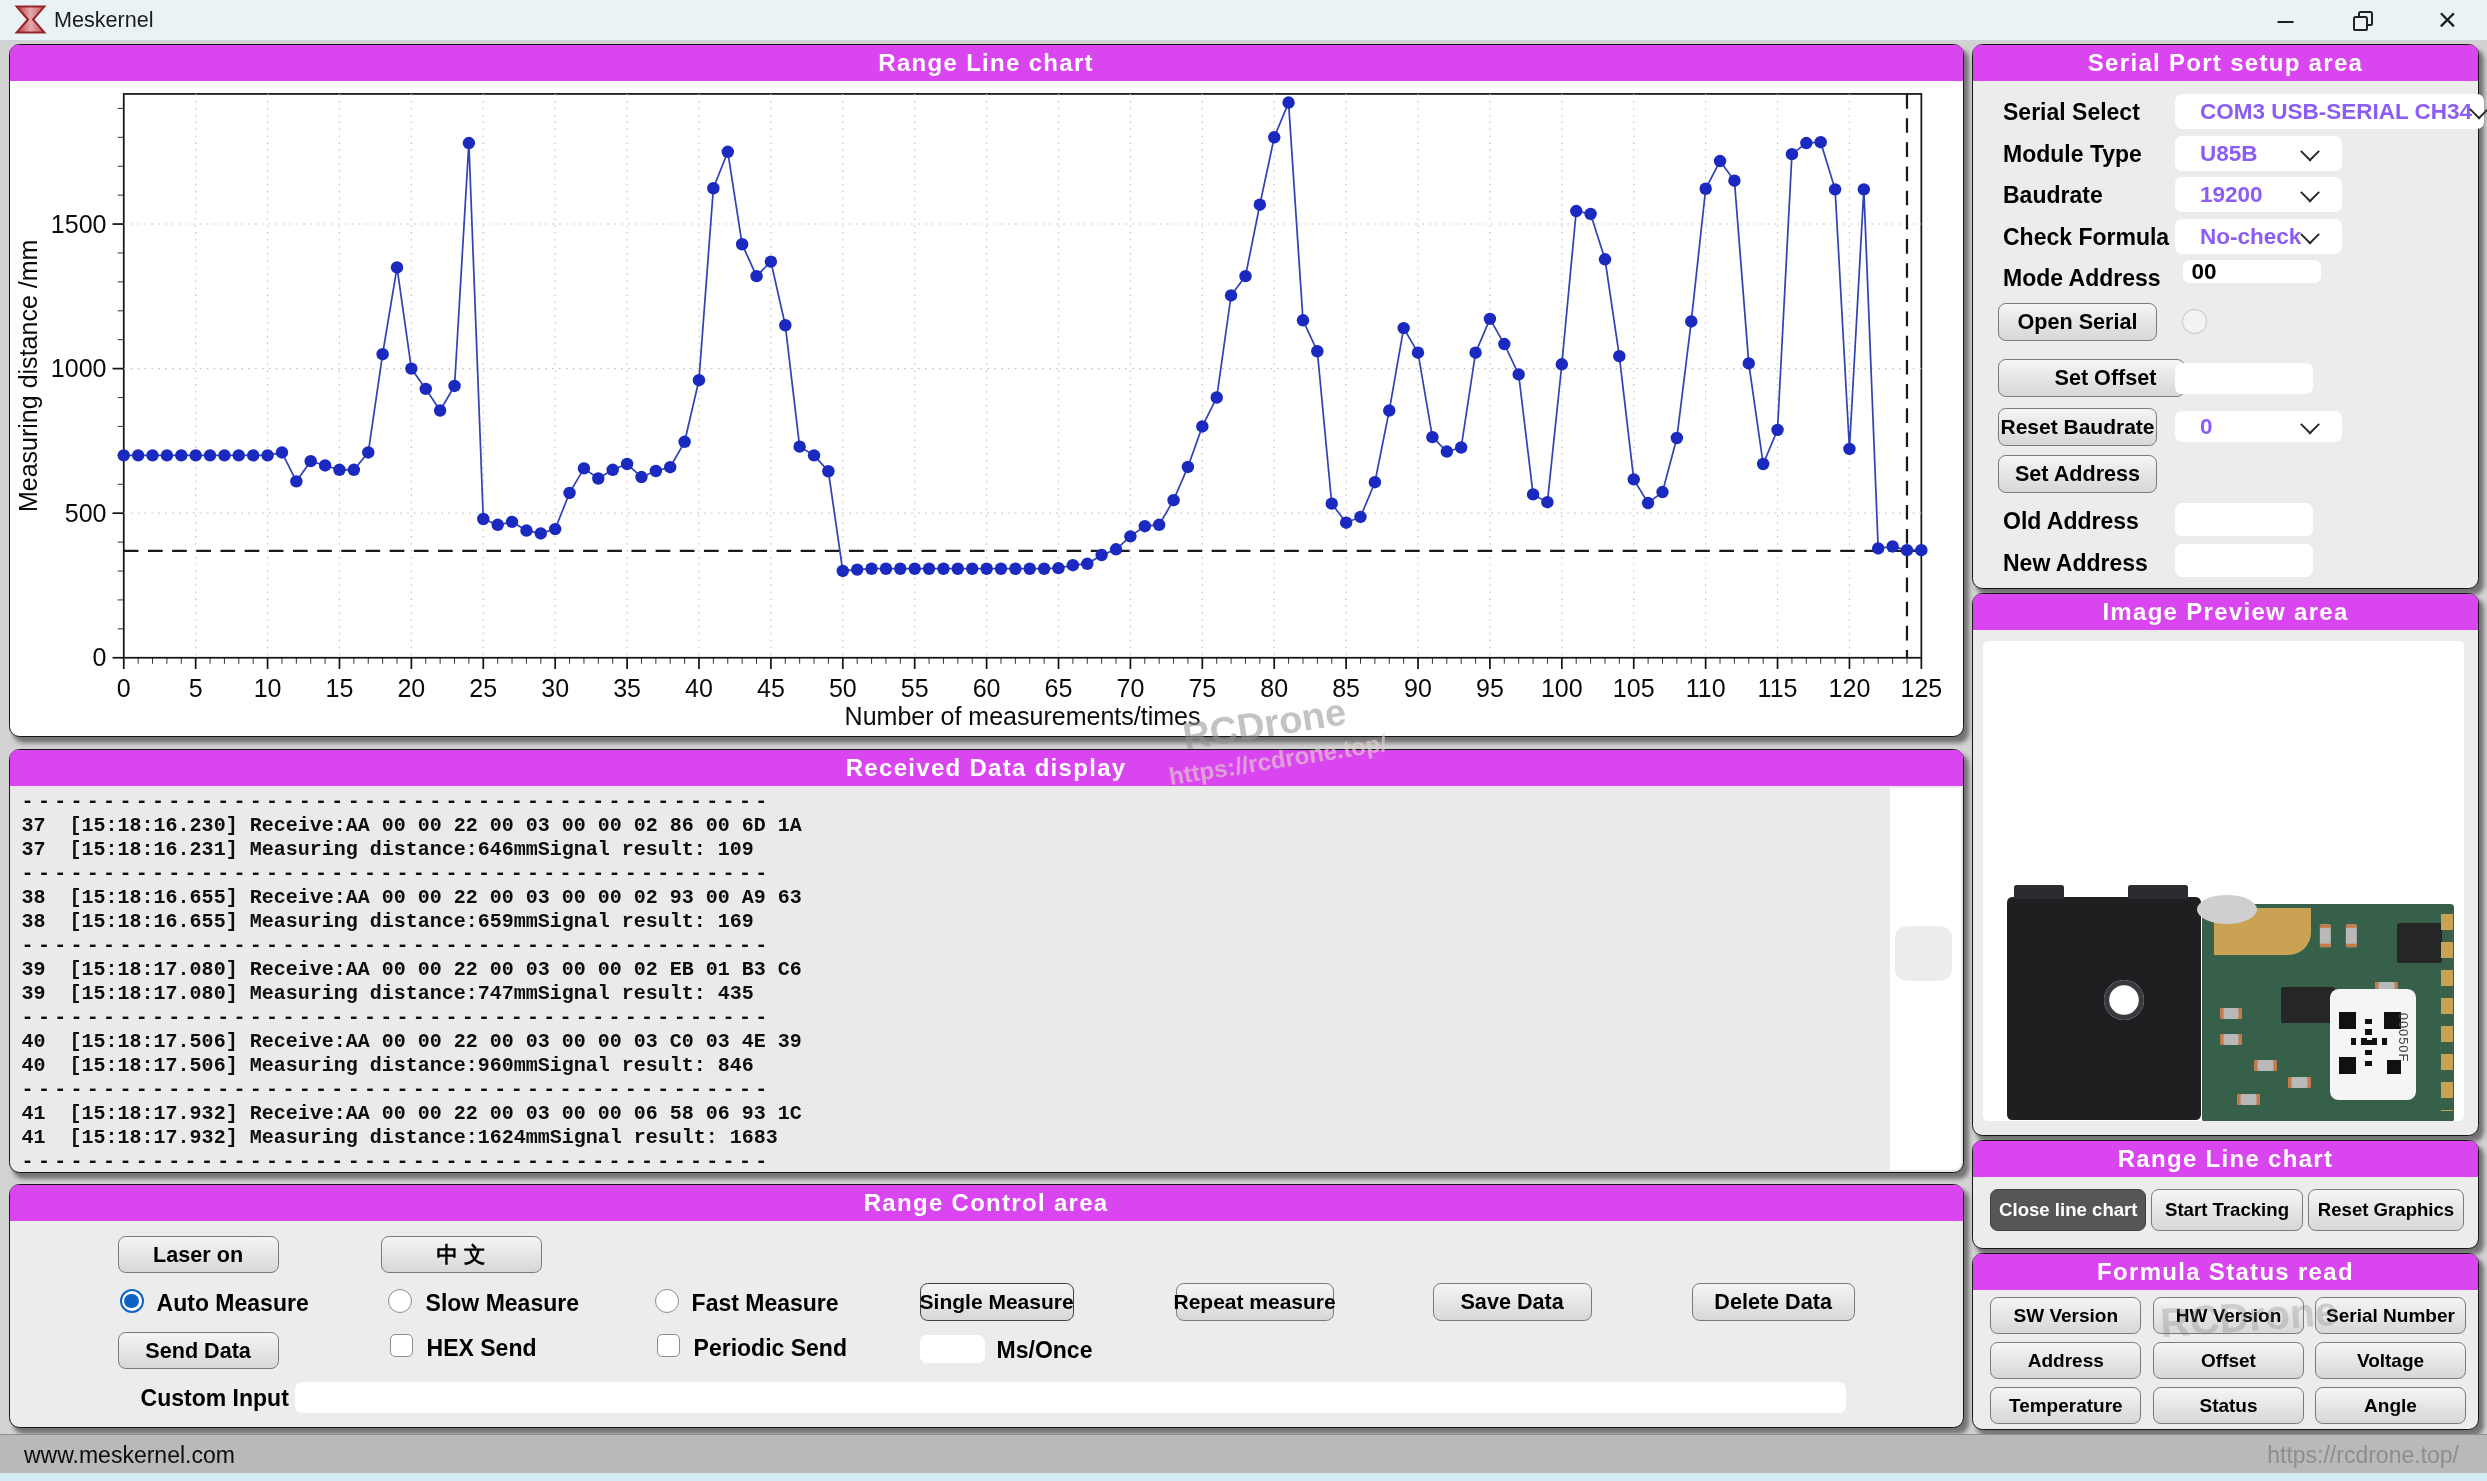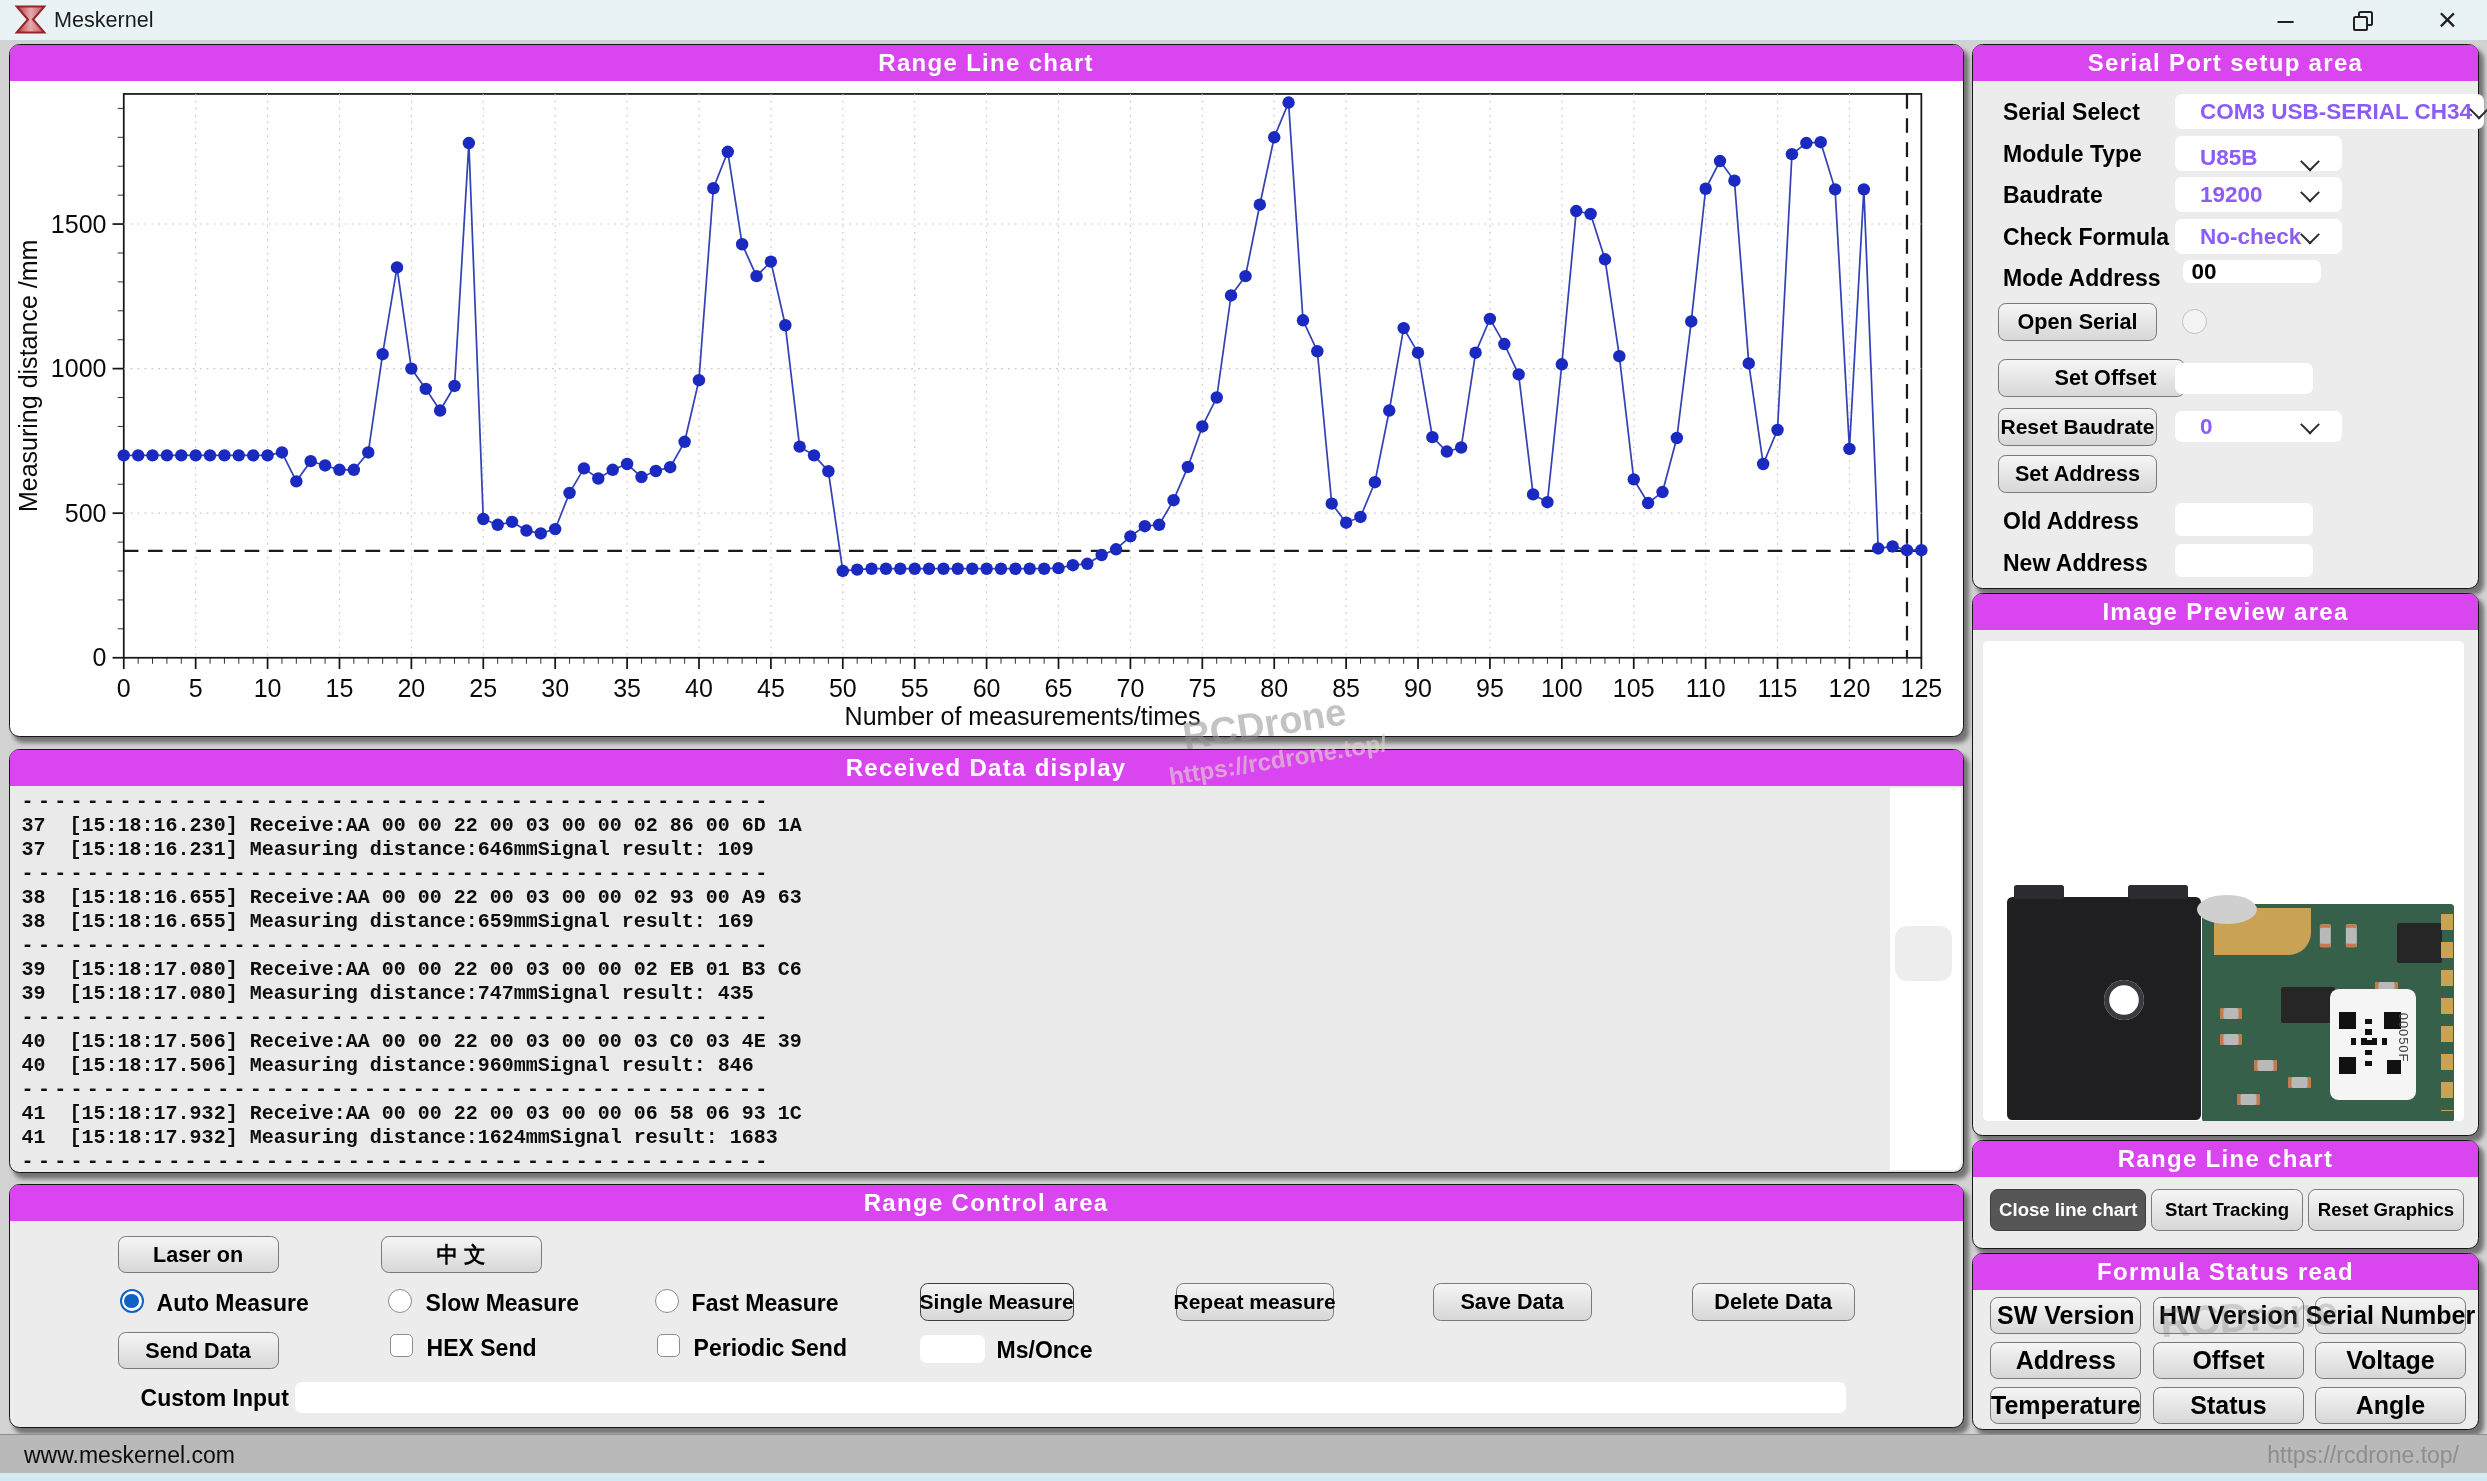--- a/index.html
+++ b/index.html
@@ -81,21 +81,21 @@
       linear-gradient(#111,#111) 0 0/17.3px 17.3px no-repeat,
       linear-gradient(#111,#111) 45px 0/17.3px 17.3px no-repeat,
       linear-gradient(#111,#111) 0 45px/17.3px 17.3px no-repeat,
       repeating-linear-gradient(90deg,#111 0 5.2px,transparent 5.2px 10.4px) 12px 26px/38px 7px no-repeat,
       repeating-linear-gradient(#111 0 5.2px,transparent 5.2px 10.4px) 26px 7px/7px 48px no-repeat,
       linear-gradient(#111,#111) 48px 48px/14px 14px no-repeat;}
   .qr-txt{position:absolute;right:-12px;top:41px;font-size:13px;color:#444;transform:rotate(90deg);letter-spacing:0.9px;}
 
   
   #chart-btns .btn{top:48px;height:40px;font-size:18.6px;}
-  #status-grid .btn{height:35px;width:149px;font-size:25px;}
+  #status-grid .btn{height:35px;width:149px;font-size:19px;}
 
   
   #statusbar{position:absolute;left:0;top:1434px;width:2487px;height:39px;background:#b9b9b9;border-top:0.9px solid #8f8f8f;}
   #statusbar .left{position:absolute;left:24px;top:7px;font-size:23px;color:#0d0d0d;}
   #statusbar .right{position:absolute;right:28px;top:7px;font-size:23px;color:#8e8e8e;}
   #bluestrip{position:absolute;left:0;top:1473px;width:2487px;height:8.6px;background:#d3ecf3;}
 
   
   .wm{position:absolute;z-index:60;pointer-events:none;white-space:nowrap;font-weight:700;}
   #wm1{left:1182px;top:703px;font-size:38px;color:rgba(145,145,145,.55);transform:rotate(-9deg);}
@@ -520,21 +520,21 @@
         <span>Serial Port setup area</span>
       </div>
 
     <span class="lbl" style="top:54px;left:30px;">Serial Select</span>
     <div class="sel" style="top:49px;left:202px;width:259px;height:35px;">
       <span>COM3 USB-SERIAL CH34</span>
         <i class="chv"></i>
     </div>
 
     <span class="lbl" style="top:96px;left:30px;">Module Type</span>
-    <div class="sel" style="top:91px;left:202px;width:117px;height:35px;align-items:flex-end;">
+    <div class="sel" style="top:91px;left:202px;width:117px;height:35px;">
       <span>U85B</span>
         <i class="chv"></i>
     </div>
 
     <span class="lbl" style="top:137px;left:30px;">Baudrate</span>
     <div class="sel" style="top:132px;left:202px;width:117px;height:35px;">
       <span>19200</span>
         <i class="chv"></i>
     </div>
 

